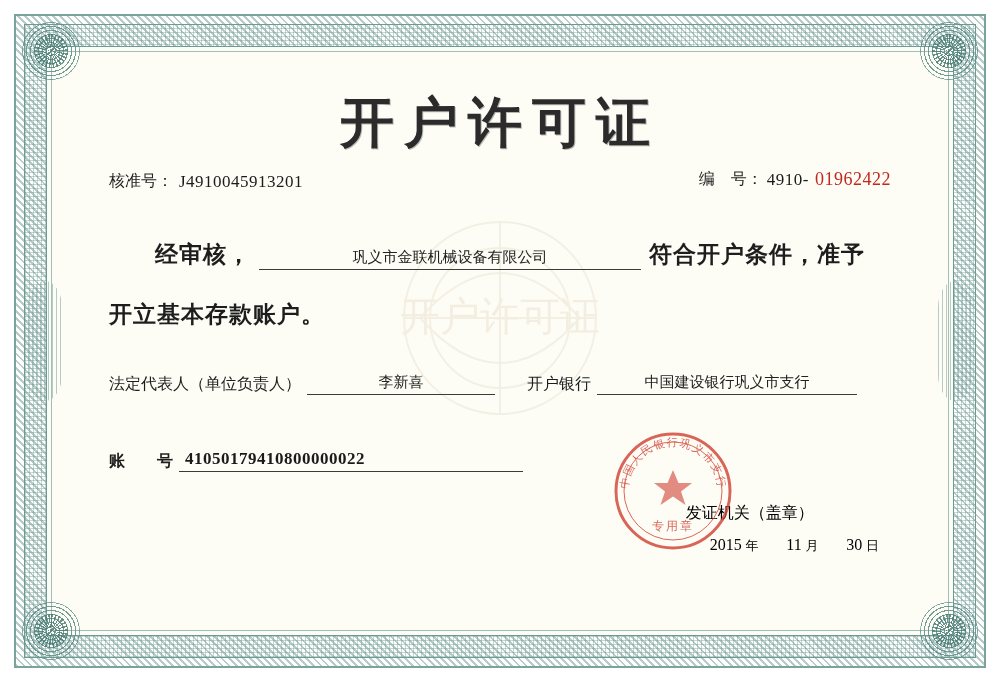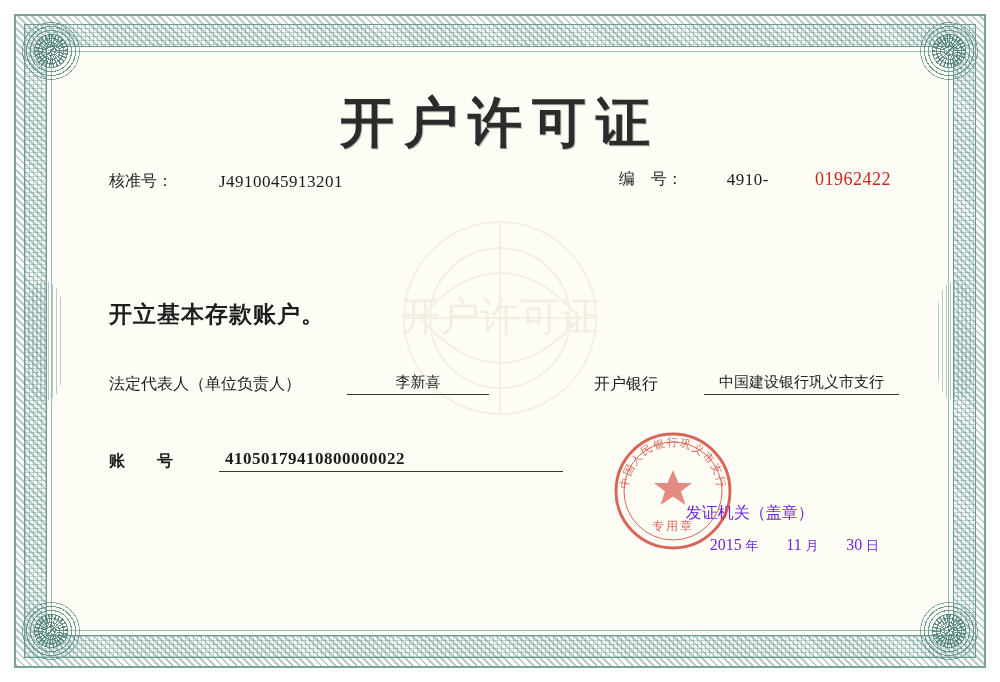--- a/index.html
+++ b/index.html
@@ -129,21 +129,20 @@
     text-shadow: 1px 1px 0 rgba(0,0,0,0.28);
   }
 
   .row {
     position: absolute;
     display: flex;
     align-items: flex-end;
     font-size: 17px;
     color: #1d1d1d;
     white-space: nowrap;
-    gap: 40px;
   }
   .lbl { font-family: "DejaVu Sans", sans-serif; font-size: 16px; }
   .lbl-big {
     font-family: "DejaVu Sans", sans-serif;
     font-size: 23px;
     font-weight: bold;
     letter-spacing: 1px;
   }
   .hand {
     font-family: "DejaVu Sans", sans-serif;
@@ -180,21 +179,21 @@
   .sep { display: inline-block; width: 26px; }
 
   
   .issuer {
     position: absolute;
     right: 70px;
     top: 452px;
     text-align: left;
     font-family: "DejaVu Sans", sans-serif;
     font-size: 16px;
-    color: #6d28d9;
+    color: #000000;
   }
   .issuer .line2 {
     margin-top: 12px;
     font-size: 15px;
     font-family: "Liberation Serif", serif;
   }
   .issuer .line2 .num { font-size: 16px; margin-left: 24px; }
   .issuer .line2 .ch { font-family: "DejaVu Sans", sans-serif; font-size: 13px; }
 
   
@@ -247,20 +246,25 @@
       <span class="lbl">核准号：</span>
       <span class="mono" style="margin-left:6px">J4910045913201</span>
     </div>
 
     <div class="row" id="row-serial">
       <span class="lbl">编　号：</span>
       <span class="mono" style="margin-left:4px">4910-</span>
       <span class="red" style="margin-left:6px">01962422</span>
     </div>
 
+    <div class="row" id="row-body1">
+      <span class="lbl-big" style="margin-left:46px">经审核，</span>
+      <span class="ul hand" style="width:370px; margin:0 8px;">巩义市金联机械设备有限公司</span>
+      <span class="lbl-big">符合开户条件，准予</span>
+    </div>
 
     <div class="row" id="row-legal">
       <span class="lbl">法定代表人（单位负责人）</span>
       <span class="ul hand" style="width:176px; margin:0 6px;">李新喜</span>
       <span class="sep"></span>
       <span class="lbl">开户银行</span>
       <span class="ul hand" style="width:248px; margin-left:6px;">中国建设银行巩义市支行</span>
     </div>
 
     <div class="row" id="row-body2">

